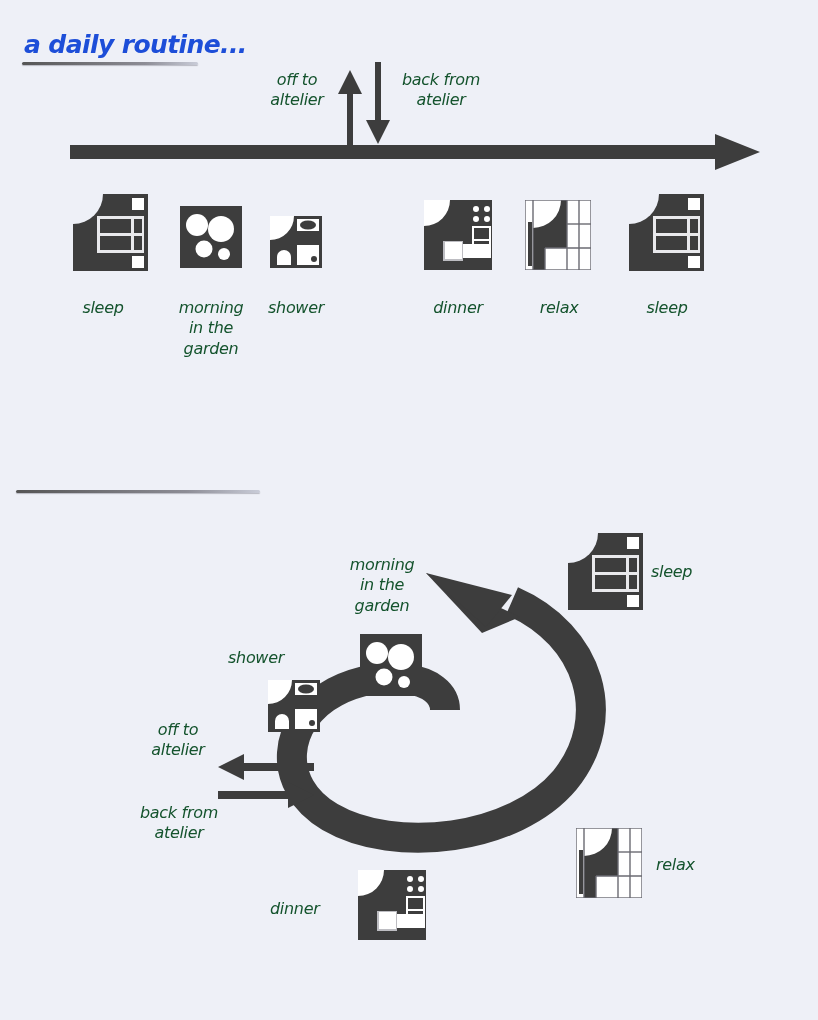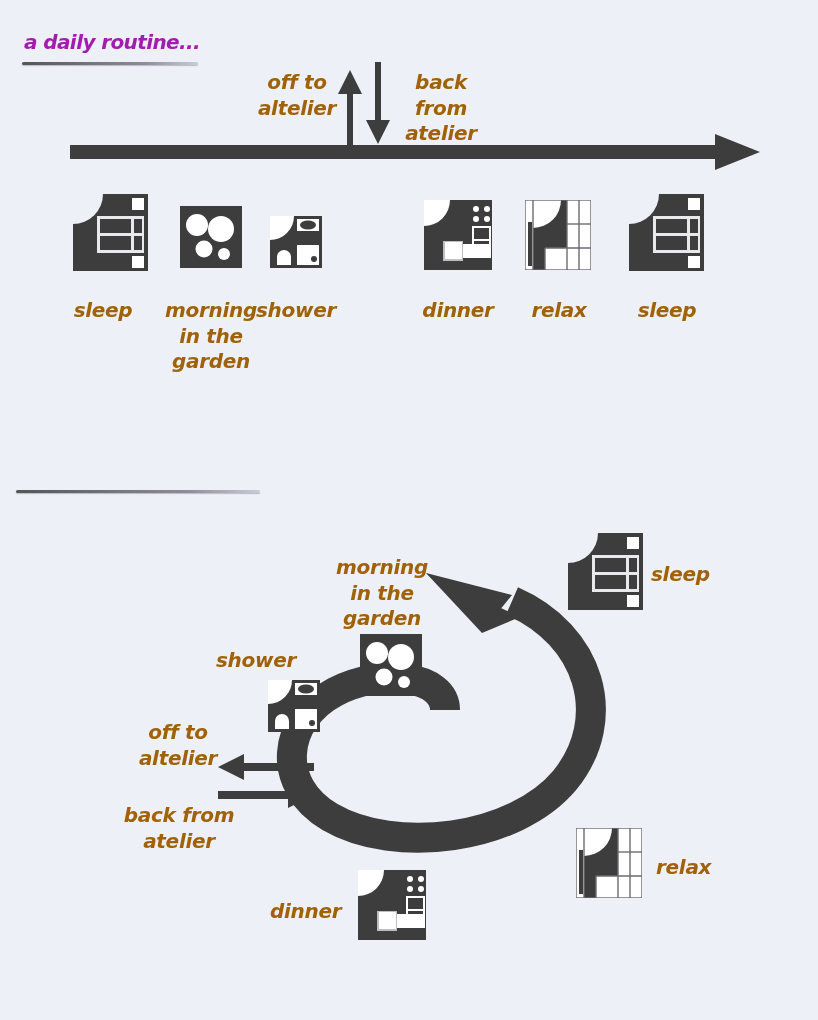--- a/index.html
+++ b/index.html
@@ -10,42 +10,42 @@
     position:relative;
     overflow:hidden;
     color:#3a3a3a;
   }
   .stage{position:absolute;left:0;top:0;width:818px;height:1020px;}
   .abs{position:absolute;}
 
   
   .heading{
     font-family:"DejaVu Sans", sans-serif;
-    font-size:20px;
+    font-size:25px;
     font-weight:700;
     font-style:italic;
     letter-spacing:-0.6px;
-    color:#a21caf;
+    color:#1d4ed8;
     white-space:nowrap;
   }
   .heading-rule{
     height:3px;
     background:linear-gradient(to right,#555,#8d8d96 70%,#c9ccd8);
     border-radius:2px;
     box-shadow:0 1px 1px rgba(120,120,130,.45);
   }
 
   
   .label{
     font-family:"DejaVu Sans", sans-serif;
-    font-size:20px;
-    font-weight:700;
+    font-size:16px;
+    font-weight:400;
     font-style:italic;
     letter-spacing:-0.3px;
-    color:#a16207;
+    color:#14532d;
     text-align:center;
     line-height:1.28;
     white-space:pre-line;
   }
   .label.left{text-align:left;}
 
   
   .icon{position:absolute;}
   .icon svg{display:block;}
 </style>

